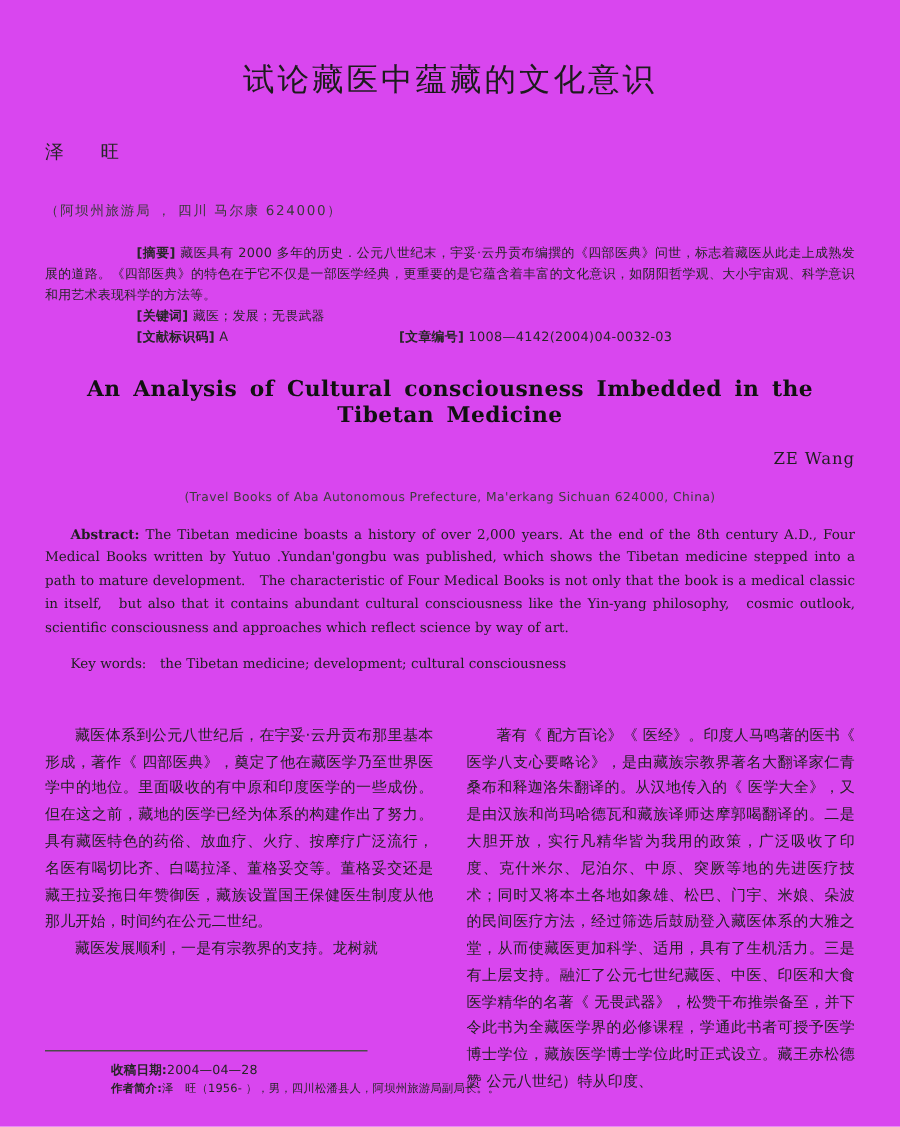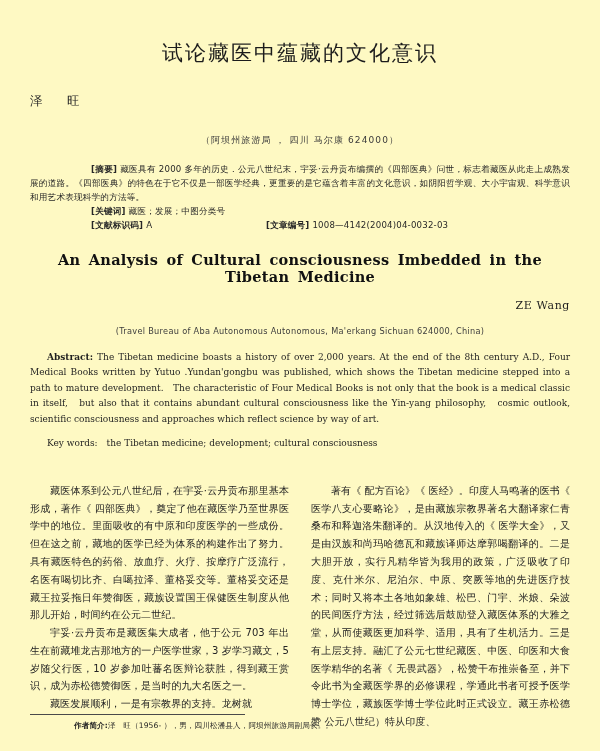--- a/index.html
+++ b/index.html
@@ -15,21 +15,21 @@
     color: #2b2b2b;
     position: relative;
     -webkit-font-smoothing: antialiased;
   }
   .page {
     width: 600px;
     height: 751px;
     position: relative;
     box-sizing: border-box;
     padding: 0 30px;
-    background: #fef9c3;
+    background: #d946ef;
   }
 
   
   .title-cn {
     text-align: center;
     font-family: "DejaVu Serif", serif;
     font-size: 21px;
     font-weight: normal;
     letter-spacing: 2px;
     color: #1c1c1c;
@@ -39,21 +39,20 @@
   }
   .author-cn {
     text-align: left;
     font-family: "DejaVu Serif", serif;
     font-size: 12.5px;
     color: #262626;
     letter-spacing: 6px;
     margin-top: 26px;
   }
   .affil-cn {
-    text-align: center;
     font-family: "DejaVu Sans", sans-serif;
     font-size: 9px;
     color: #3a3a3a;
     letter-spacing: 1.1px;
     margin-top: 24px;
   }
 
   
   .abs-block {
     margin-top: 16px;
@@ -169,43 +168,43 @@
 <body>
 
 <div class="page">
 
   <h1 class="title-cn">试论藏医中蕴藏的文化意识</h1>
   <div class="author-cn">泽　旺</div>
   <div class="affil-cn">（阿坝州旅游局 ， 四川 马尔康 624000）</div>
 
   <div class="abs-block">
     <p class="abs-body"><span class="lbl">[摘要]</span> <span>藏医具有 2000 多年的历史．公元八世纪末，宇妥·云丹贡布编撰的《四部医典》问世，标志着藏医从此走上成熟发展的道路。《四部医典》的特色在于它不仅是一部医学经典，更重要的是它蕴含着丰富的文化意识，如阴阳哲学观、大小宇宙观、科学意识和用艺术表现科学的方法等。</span></p>
-    <p class="kw-line"><span class="lbl">[关键词]</span> <span>藏医；发展；中图分类号</span></p>
+    <p class="kw-line"><span class="lbl">[关键词]</span> <span>藏医；发展；无畏武器</span></p>
     <p class="class-line">
       <span class="c2"><span class="lbl">[文献标识码]</span> <span>A</span></span>
       <span class="c3"><span class="lbl">[文章编号]</span> <span>1008—4142(2004)04-0032-03</span></span>
     </p>
   </div>
 
   <div class="title-en">An Analysis of Cultural consciousness Imbedded in the Tibetan Medicine</div>
   <div class="author-en">ZE Wang</div>
-  <div class="affil-en">(Travel Bureau of Aba Autonomous Autonomous, Ma'erkang Sichuan 624000, China)</div>
+  <div class="affil-en">(Travel Books of Aba Autonomous Prefecture, Ma'erkang Sichuan 624000, China)</div>
 
   <p class="abs-en"><span class="lbl-en">Abstract:</span> <span>The Tibetan medicine boasts a history of over 2,000 years. At the end of the 8th century A.D., Four Medical Books written by Yutuo .Yundan'gongbu was published, which shows the Tibetan medicine stepped into a path to mature development.　The characteristic of Four Medical Books is not only that the book is a medical classic in itself,　but also that it contains abundant cultural consciousness like the Yin-yang philosophy,　cosmic outlook, scientific consciousness and approaches which reflect science by way of art.</span></p>
   <p class="kw-en"><span class="lbl-en">Key words:</span>　<span>the Tibetan medicine; development; cultural consciousness</span></p>
 
   <div class="columns">
     <div class="col">
       <p>藏医体系到公元八世纪后，在宇妥·云丹贡布那里基本形成，著作《 四部医典》，奠定了他在藏医学乃至世界医学中的地位。里面吸收的有中原和印度医学的一些成份。但在这之前，藏地的医学已经为体系的构建作出了努力。具有藏医特色的药俗、放血疗、火疗、按摩疗广泛流行，名医有喝切比齐、白噶拉泽、董格妥交等。董格妥交还是藏王拉妥拖日年赞御医，藏族设置国王保健医生制度从他那儿开始，时间约在公元二世纪。</p>
-      <p>宇妥·云丹贡布是藏医集大成者，他于公元 703 年出生在前藏堆龙吉那地方的一户医学世家，3 岁学习藏文，5 岁随父行医，10 岁参加吐蕃名医辩论获胜，得到藏王赏识，成为赤松德赞御医，是当时的九大名医之一。</p>
       <p>藏医发展顺利，一是有宗教界的支持。龙树就</p>
     </div>
     <div class="col">
       <p>著有《 配方百论》《 医经》。印度人马鸣著的医书《 医学八支心要略论》，是由藏族宗教界著名大翻译家仁青桑布和释迦洛朱翻译的。从汉地传入的《 医学大全》，又是由汉族和尚玛哈德瓦和藏族译师达摩郭喝翻译的。二是大胆开放，实行凡精华皆为我用的政策，广泛吸收了印度、克什米尔、尼泊尔、中原、突厥等地的先进医疗技术；同时又将本土各地如象雄、松巴、门宇、米娘、朵波的民间医疗方法，经过筛选后鼓励登入藏医体系的大雅之堂，从而使藏医更加科学、适用，具有了生机活力。三是有上层支持。融汇了公元七世纪藏医、中医、印医和大食医学精华的名著《 无畏武器》，松赞干布推崇备至，并下令此书为全藏医学界的必修课程，学通此书者可授予医学博士学位，藏族医学博士学位此时正式设立。藏王赤松德赞 公元八世纪）特从印度、</p>
     </div>
   </div>
 
   <div class="footnote">
     <hr class="fn-rule">
+    <div class="fn-line"><span class="lbl">收稿日期:</span><span>2004—04—28</span></div>
     <div class="fn-line fn-bio"><span class="lbl">作者简介:</span><span>泽　旺（1956- ），男，四川松潘县人，阿坝州旅游局副局长。。</span></div>
   </div>
 
 </div>
 
 </body></html>

